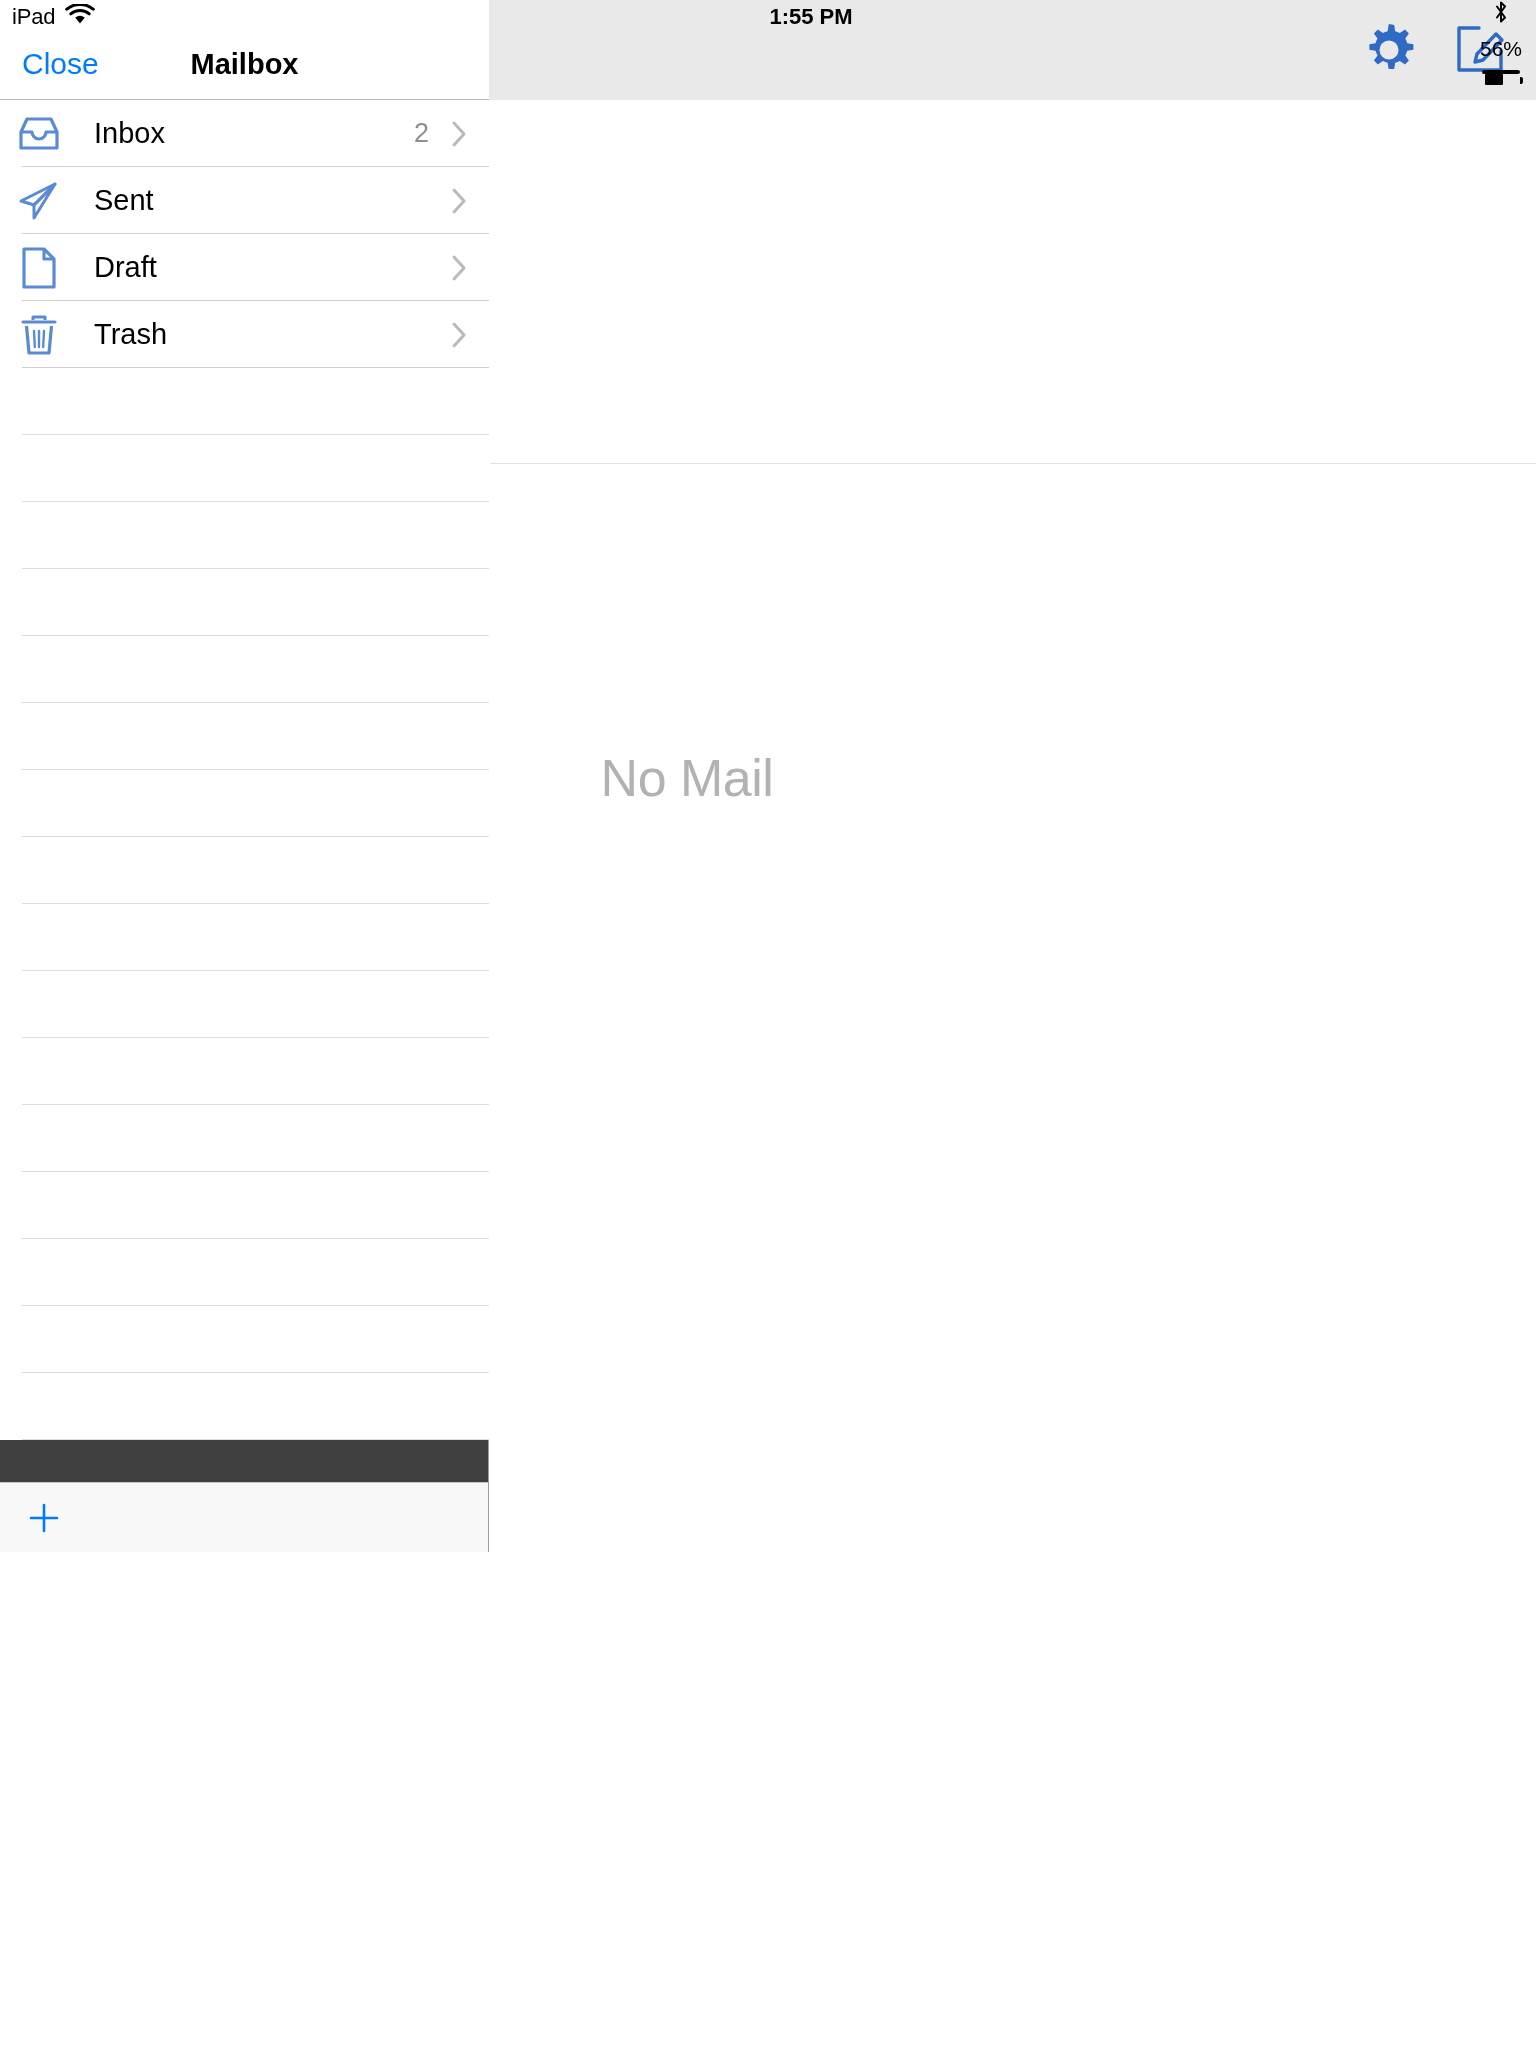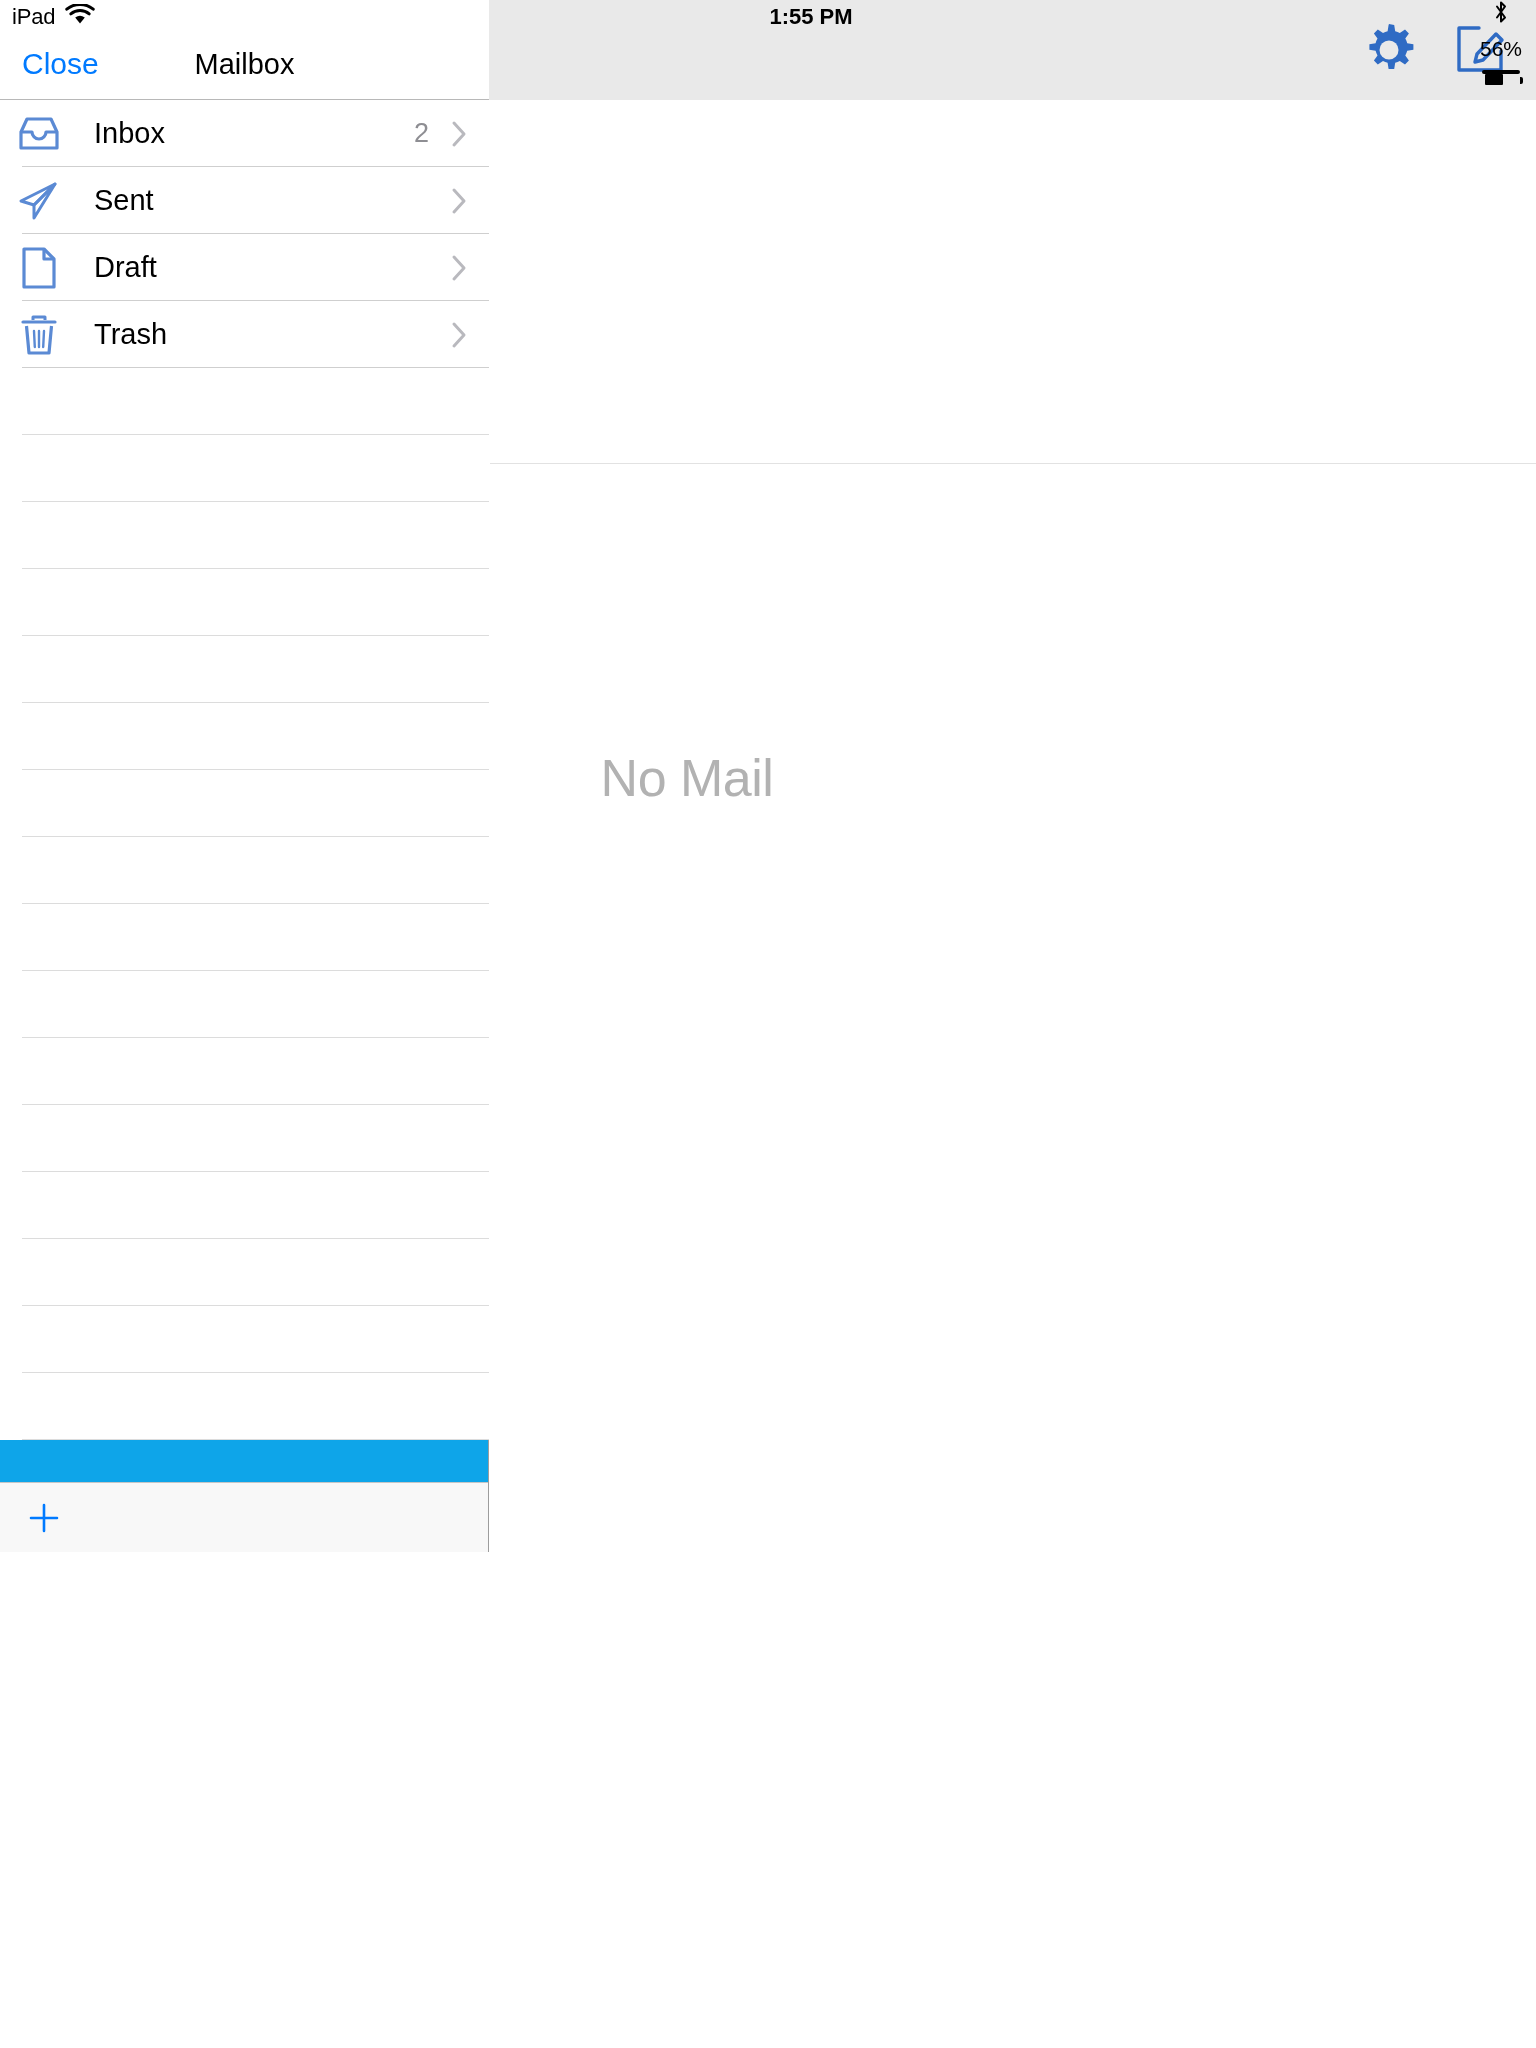--- a/index.html
+++ b/index.html
@@ -67,38 +67,38 @@
     left: 489px; top: 0;
     width: 1047px; height: 100px;
     background: #e9e9e9;
     z-index: 10;
   }
 
   
   .sidebar {
     position: absolute; left: 0; top: 0;
     width: 489px; height: 1552px;
-    background: #0ea5e9;
+    background: #404040;
     border-right: 1px solid #9d9d9d;
     z-index: 15;
   }
   .sidebar-nav {
     position: relative;
     height: 100px; width: 489px;
     background: #ffffff;
   }
   .close-button {
     position: absolute; left: 22px; top: 47px;
     font-size: 30px; color: #007aff;
     cursor: pointer;
   }
   .nav-title {
     position: absolute; left: 0; top: 48px;
     width: 489px; text-align: center;
-    font-size: 29px; font-weight: normal; color: #000;
+    font-size: 29px; font-weight: bold; color: #000;
   }
   .sidebar-toprule {
     position: absolute; left: 0; top: 99px;
     width: 489px; height: 1px; background: #b8b8b8;
   }
 
   .mailbox-list {
     position: absolute; top: 100px; left: 0;
     width: 489px;
   }

